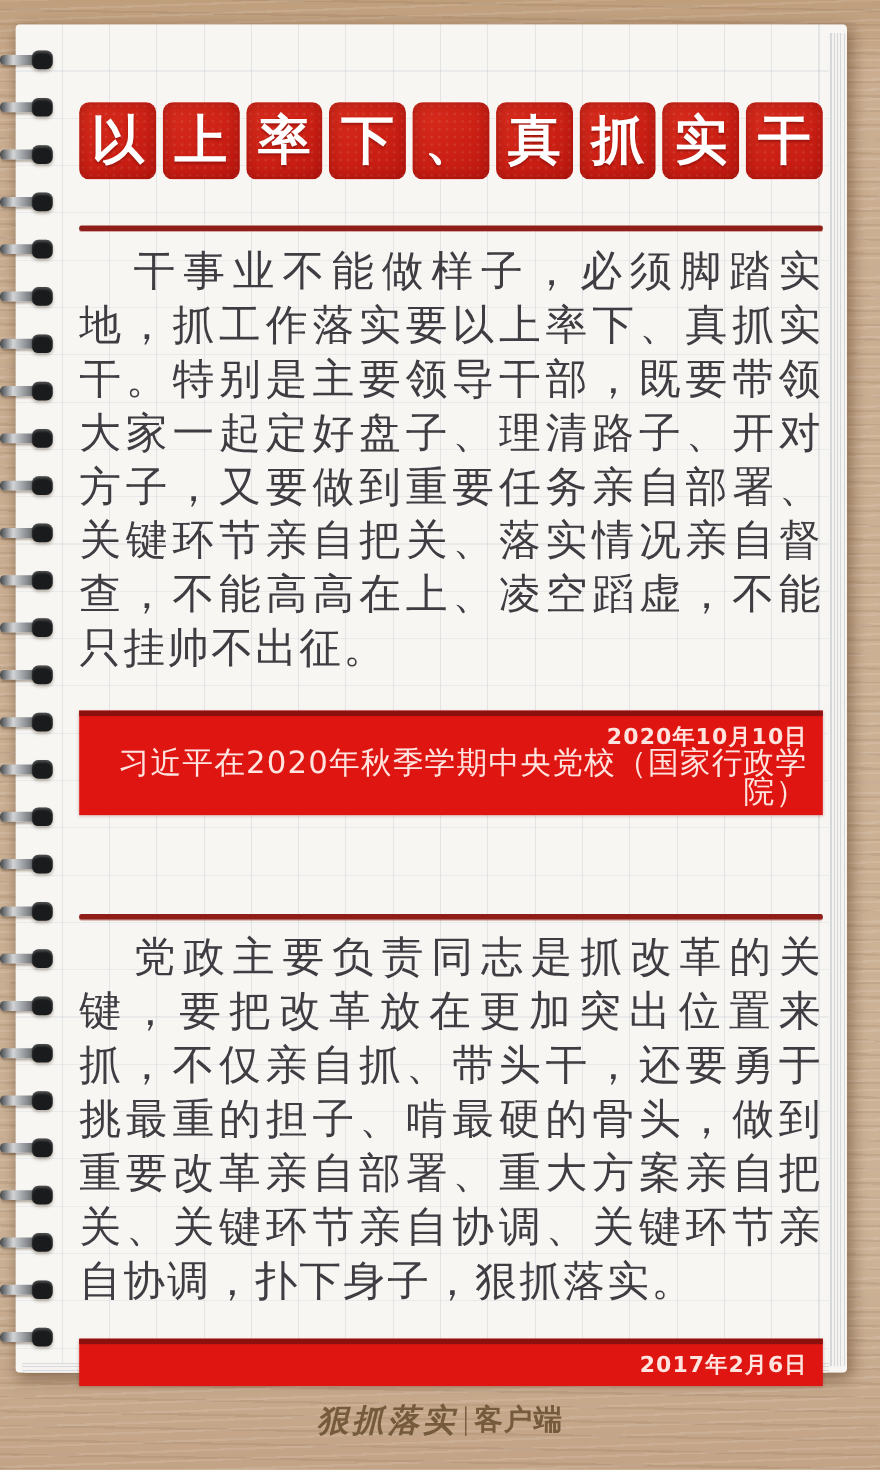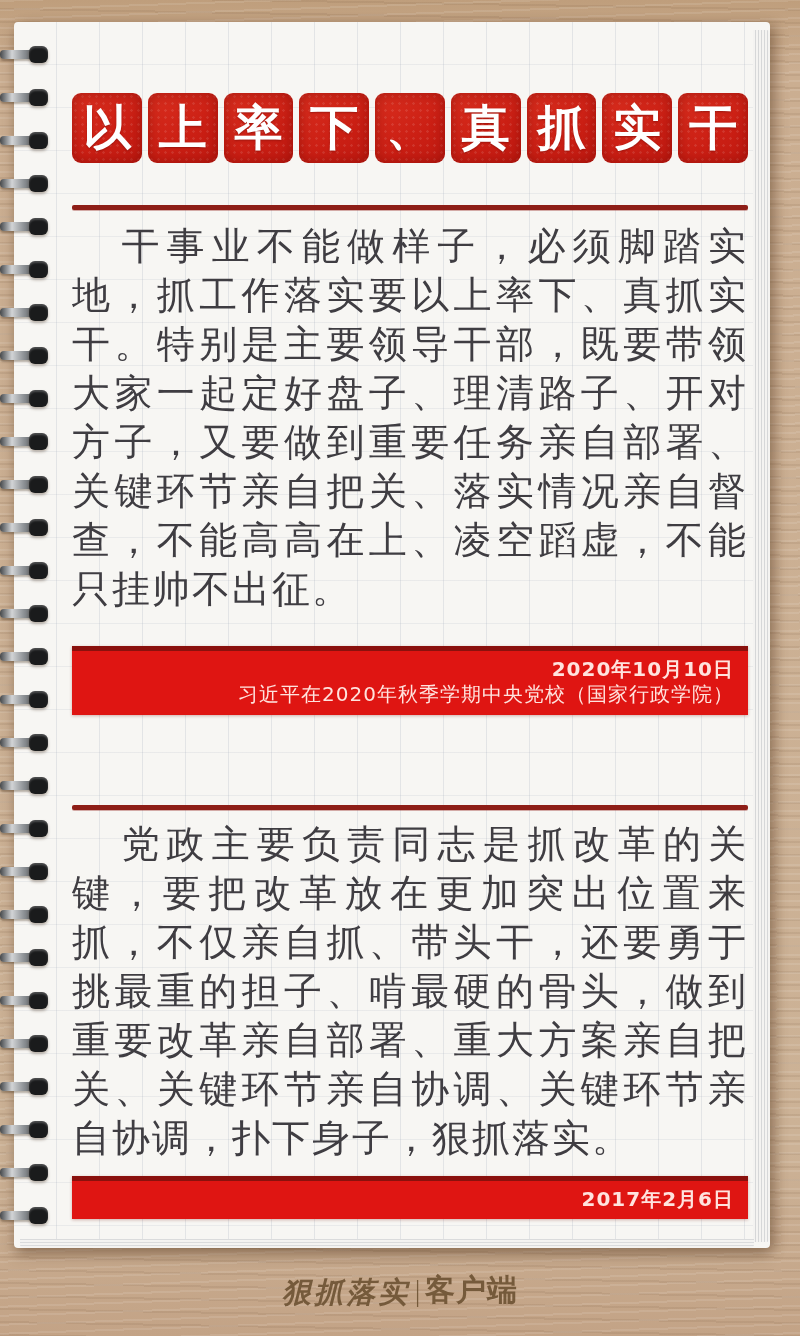--- a/index.html
+++ b/index.html
@@ -85,33 +85,33 @@
 
   .attr-block {
     background: var(--block_red, #df1512);
     border-top:5px solid var(--block_border_red, #8a110d);
     padding:6px 14px 8px;
     text-align:right;
     color: var(--block_text, #ffe3de);
     box-shadow: 0 1px 3px rgba(120,20,10,0.3);
   }
   .attr-1 { margin-top:32px; }
-  .attr-2 { margin-top:13px; }
+  .attr-2 { margin-top:28px; }
   .attr-date { font-size:20px; line-height:24px; font-weight:700; letter-spacing:1px; }
-  .attr-src  { font-size:20px; line-height:26px; letter-spacing:1px; }
+  .attr-src  { font-size:28px; line-height:26px; letter-spacing:1px; }
 
   
   .footer-brand {
     position:absolute; left:0; top:1272px; width:100%;
     text-align:center; color: var(--footer_brown, #6d5233); opacity:0.9;
   }
   .brand-script { font-family:"DejaVu Serif", serif; font-style:italic; font-weight:700;
                   font-size:29px; letter-spacing:3px; }
   .brand-sep { font-size:27px; font-weight:300; padding:0 3px; position:relative; top:-2px; }
-  .brand-suffix { font-family:"DejaVu Sans", sans-serif; font-weight:700; font-size:30px;
+  .brand-suffix { font-family:"DejaVu Sans", sans-serif; font-weight:700; font-size:26px;
                   letter-spacing:1px; position:relative; top:-2px; }
 </style>
 </head>
 <body>
 
 <div class="paper">
   <div class="stack-right"></div>
   <div class="stack-bottom"></div>
 
   <div class="content">

